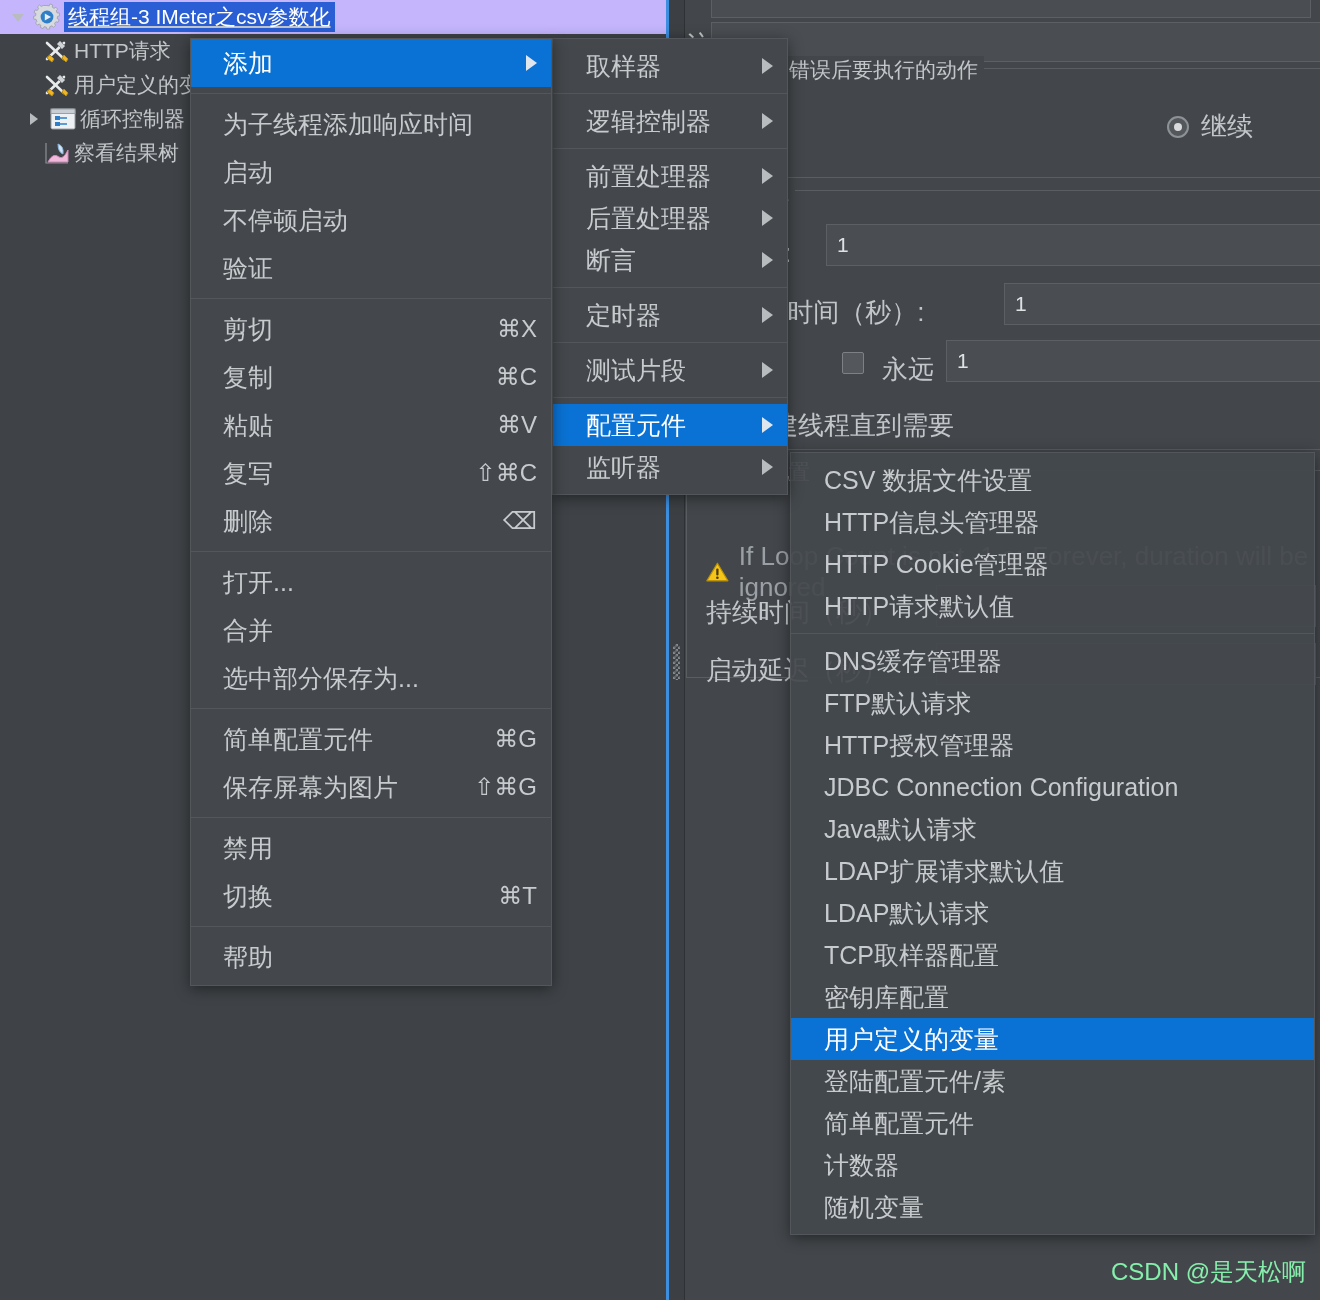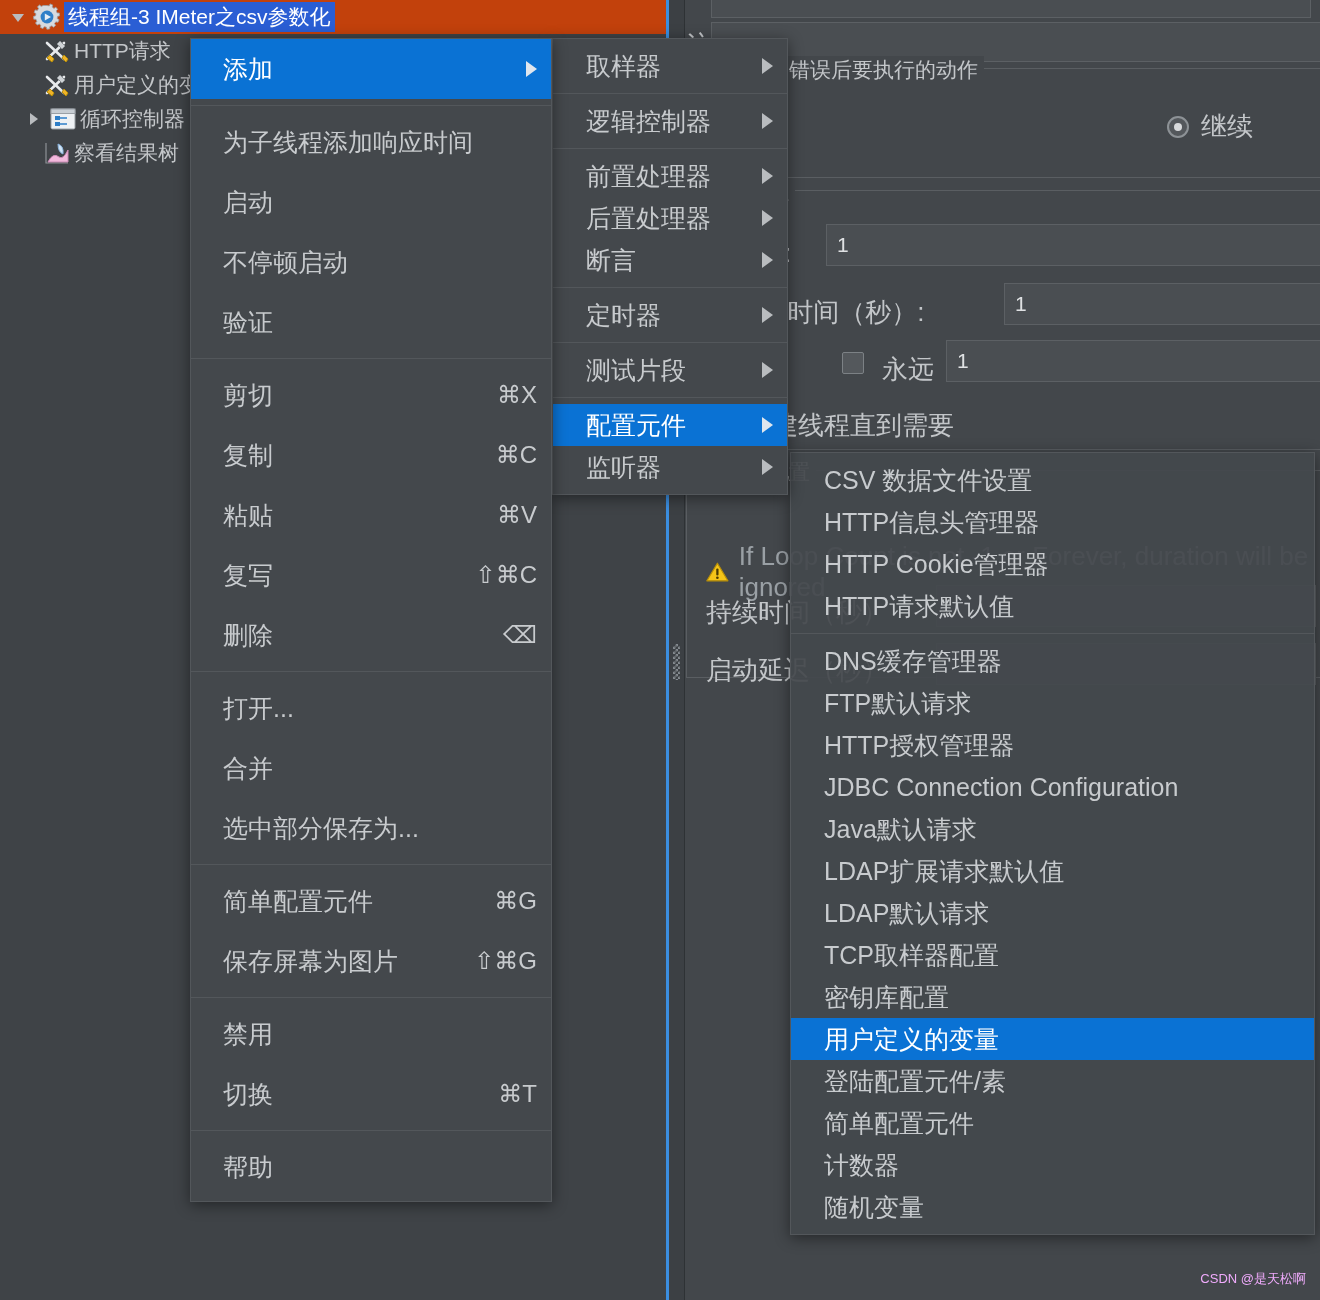--- a/index.html
+++ b/index.html
@@ -19,21 +19,21 @@
     position:absolute;left:0;top:0;width:667px;height:1300px;
     background:#3f4347;
   }
   .tree-row{
     position:relative;height:34px;display:flex;align-items:center;
     color:#c3c6c9;font-size:21px;white-space:nowrap;
   }
   .tree-row.sel .tree-label{
     background:#2a5ed4;color:#ffffff;padding:1px 4px;
   }
-  .tree-row.sel{background:#c2410c;}
+  .tree-row.sel{background:#c4b5fd;text-decoration:underline;}
   .tw{width:24px;display:flex;justify-content:center;align-items:center;flex:0 0 24px;}
   .tw svg{display:block;}
   .ticon{width:34px;display:flex;justify-content:center;align-items:center;flex:0 0 34px;}
 
   
   .split-blue{position:absolute;left:666px;top:0;width:3px;height:1300px;background:#3b8ee0;}
   .split-bar{position:absolute;left:669px;top:0;width:16px;height:1300px;background:#3c4044;border-right:1px solid #2e3235;}
   .split-grip{position:absolute;left:673px;top:644px;width:7px;height:36px;
     background-image:
       linear-gradient(45deg,#9aa0a6 25%,transparent 25%,transparent 75%,#9aa0a6 75%),
@@ -75,30 +75,30 @@
   .mi .acc{margin-left:auto;padding-left:38px;color:#c8cbce;font-size:24px;}
   .arrow{
     margin-left:auto;width:0;height:0;
     border-left:11px solid #b9bcbf;border-top:8px solid transparent;border-bottom:8px solid transparent;
   }
   .mi.hl .arrow{border-left-color:#dfe6ee;}
   .sep{height:1px;background:#53575b;margin:6px 0;}
 
   
   #menu1{left:190px;top:38px;width:362px;}
-  #menu1 .mi{height:60px;font-size:25px;}
+  #menu1 .mi{height:48px;font-size:25px;}
   
   #menu2{left:552px;top:38px;width:236px;}
   #menu2 .mi{padding-left:33px;gap:16px;}
   
   #menu3{left:790px;top:452px;width:525px;}
   #menu3 .mi{height:42px;padding-left:33px;font-size:25px;}
 
   .watermark{
-    position:absolute;right:14px;bottom:12px;color:#f0abfc;font-size:13px;
+    position:absolute;right:14px;bottom:12px;color:#86efac;font-size:24px;
     font-family:"Liberation Sans",sans-serif;
   }
 </style>
 </head>
 <body>
 
 <div id="root">
 
   <div class="bg-layer"></div>
 

